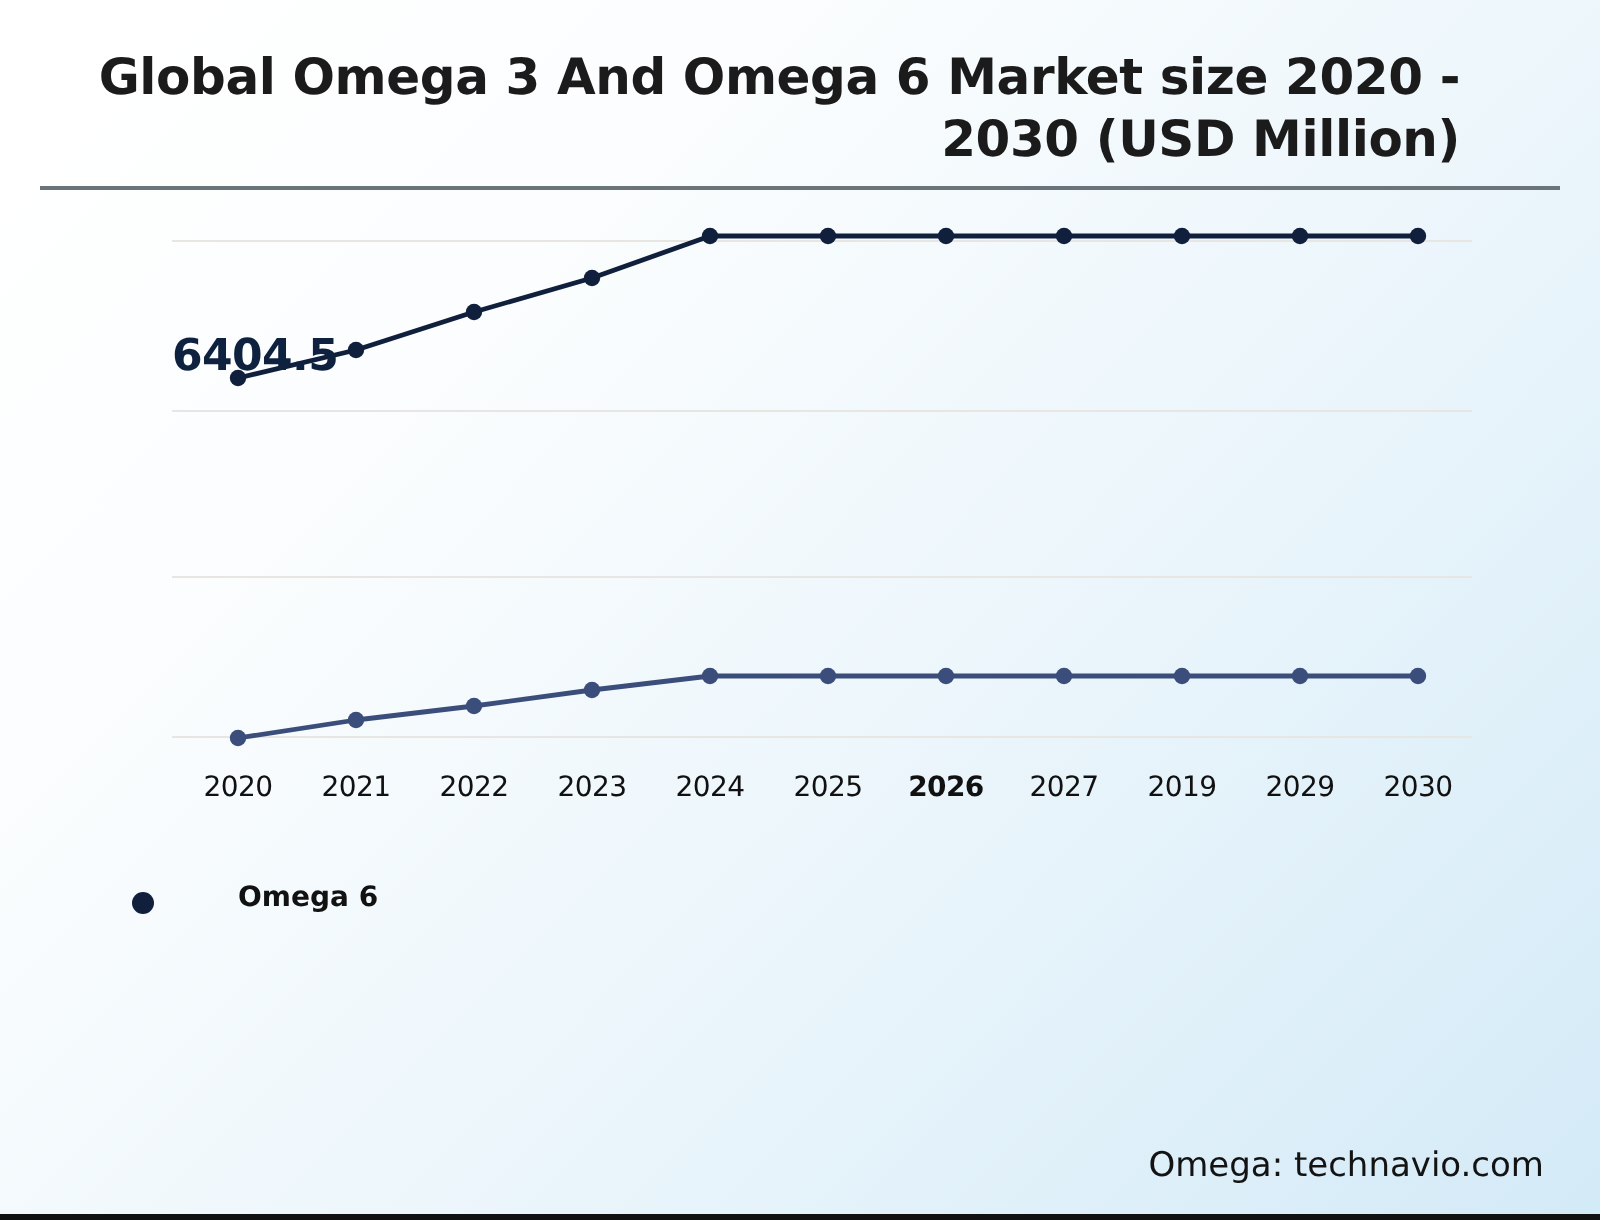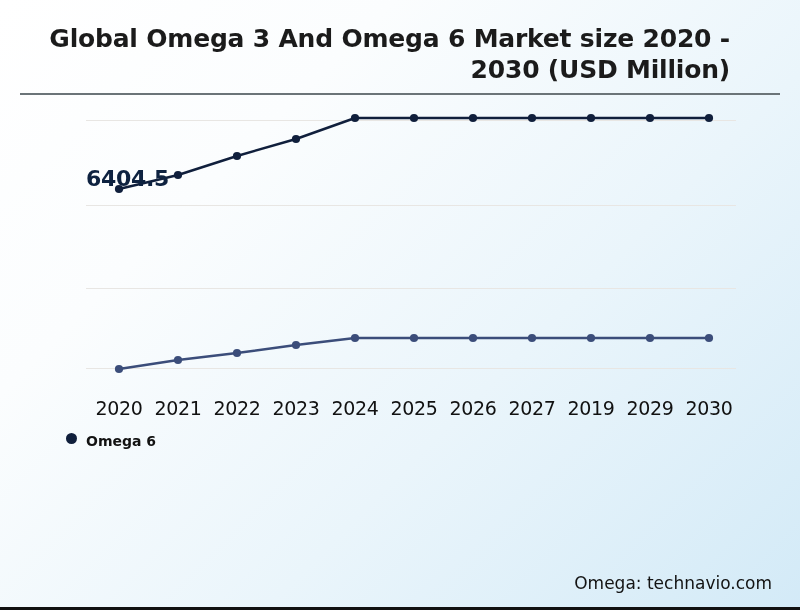--- a/index.html
+++ b/index.html
@@ -76,39 +76,40 @@
   
   #x-axis {
     position: absolute;
     left: 86px;
     top: 386px;
     width: 650px;
     height: 26px;
   }
   .x-tick {
     position: absolute;
-    top: 11px;
+    top: 0;
     width: 66px;
     margin-left: -33px;
     text-align: center;
-    font-size: 19px;
+    font-size: 14px;
     color: #111111;
     letter-spacing: -0.3px;
   }
 
   
   #legend {
     position: absolute;
     left: 66px;
     top: 433px;
   }
   .legend-item {
     display: flex;
-    align-items: flex-start;
+    align-items: flex-end;
     height: 24px;
+    gap: 33px;
   }
   .legend-dot {
     width: 11px;
     height: 11px;
     border-radius: 50%;
     margin-right: 9px;
     flex: none;
   }
   .legend-label {
     font-size: 14px;
@@ -169,21 +170,21 @@
 
 <div id="data-label-6404">6404.5</div>
 
 <div id="x-axis">
     <div class="x-tick" style="left: 33px;">2020</div>
     <div class="x-tick" style="left: 92px;">2021</div>
     <div class="x-tick" style="left: 151px;">2022</div>
     <div class="x-tick" style="left: 210px;">2023</div>
     <div class="x-tick" style="left: 269px;">2024</div>
     <div class="x-tick" style="left: 328px;">2025</div>
-    <div class="x-tick" style="left: 387px;">2026</div>
+    <div class="x-tick" style="left: 387px; font-weight: bold;">2026</div>
     <div class="x-tick" style="left: 446px;">2027</div>
     <div class="x-tick" style="left: 505px;">2019</div>
     <div class="x-tick" style="left: 564px;">2029</div>
     <div class="x-tick" style="left: 623px;">2030</div>
   </div>
 
 <div id="legend">
     <div class="legend-item">
       <span class="legend-dot" style="background: rgb(16, 31, 60);"></span>
       <span class="legend-label">Omega 6</span>

